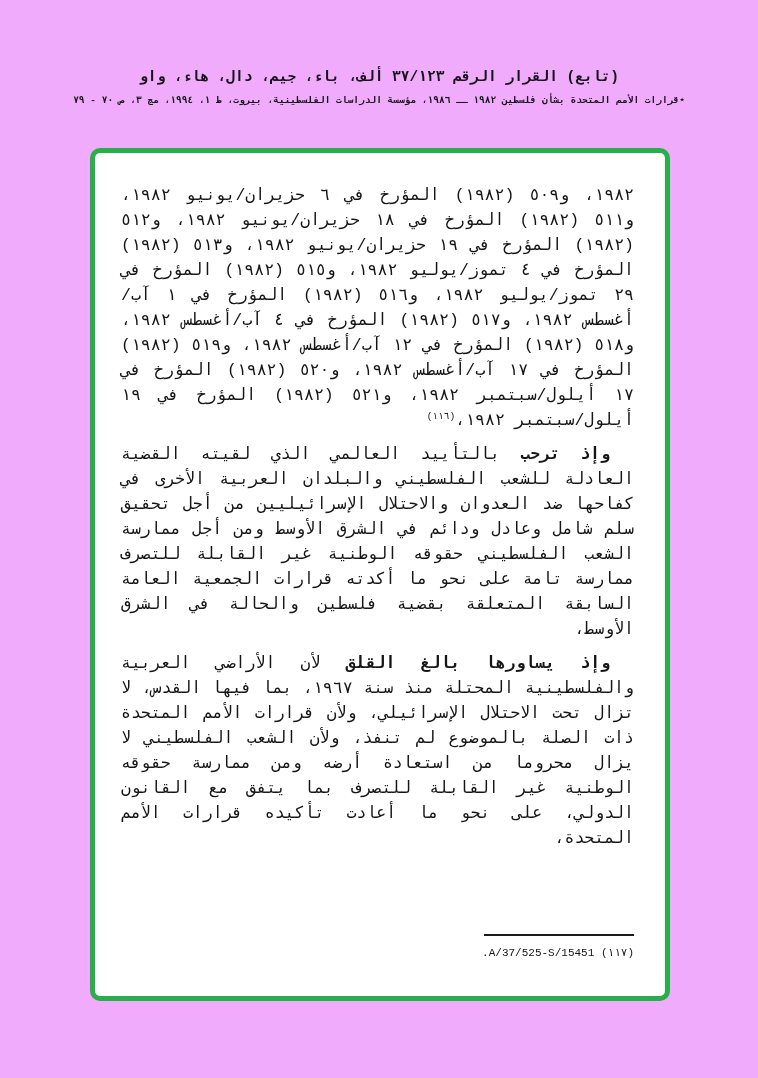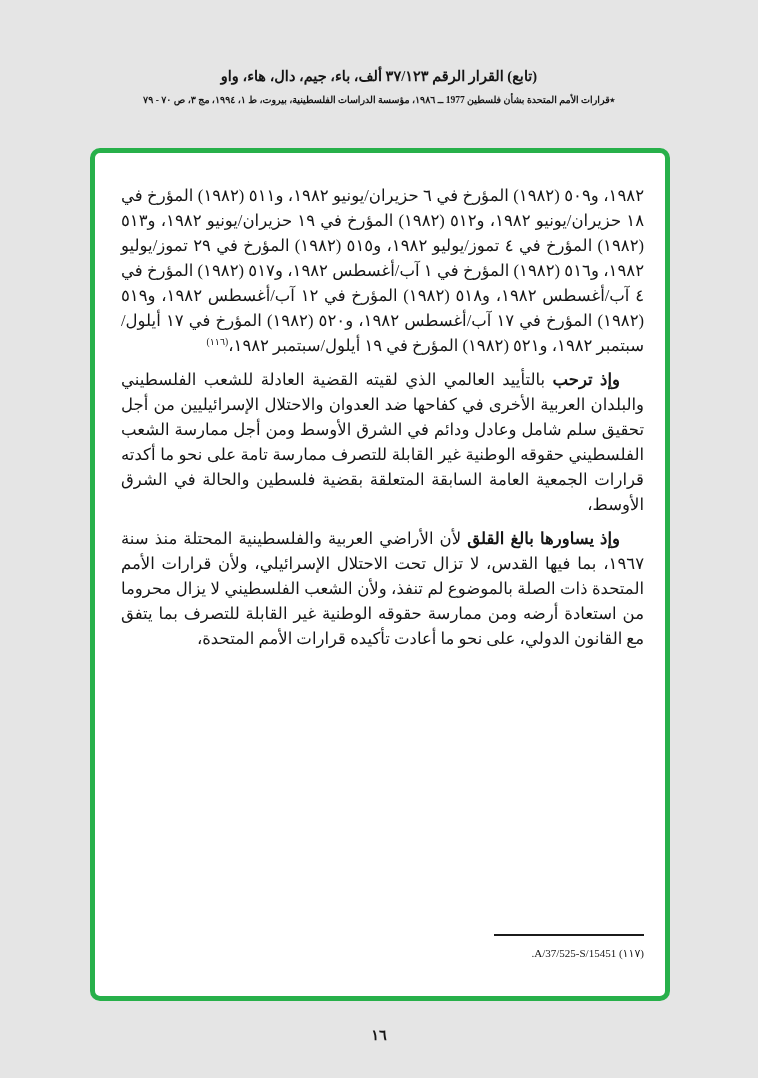--- a/index.html
+++ b/index.html
@@ -1,27 +1,27 @@
 <!DOCTYPE html>
 <html lang="ar"><head>
 <meta charset="utf-8">
 <style>
   html,body{margin:0;padding:0;background:#ffffff;}
   .page{
-    position:relative;width:758px;height:1078px;margin:0 auto;background:#e5e5e5;
+    position:relative;width:758px;height:1078px;margin:0 auto;background:#f0abfc;
     overflow:hidden;direction:rtl;color:#151515;
-    font-family:Liberation Serif, serif;
+    font-family:Liberation Mono, monospace;
   }
   .page-header{position:absolute;top:68px;left:0;right:0;text-align:center;}
   .doc-title{font-size:14.5px;font-weight:700;letter-spacing:.2px;}
   .doc-source{font-size:9.5px;font-weight:700;margin-top:9px;white-space:nowrap;}
   .green-frame{
     position:absolute;top:148px;right:88px;width:580px;height:853px;
     border:5px solid #27b04a;border-radius:10px;background:#ffffff;
-    display:flex;flex-direction:column;padding:30px 21px 30px 26px;box-sizing:border-box;
+    display:flex;flex-direction:column;padding:30px 31px 30px 26px;box-sizing:border-box;
   }
   .body-text{font-size:16.5px;line-height:25px;text-align:justify;}
   p.para{margin:0 0 9px 0;}
   p.para.indent{text-indent:24px;}
   p.para strong{font-weight:700;}
   sup.fnref{font-size:9.5px;line-height:0;vertical-align:super;}
   .footnote-area{margin-top:auto;}
   .footnote-rule{width:150px;border-top:2px solid #1b1b1b;margin-bottom:9px;}
   .footnotes{width:240px;font-size:11px;line-height:17px;text-align:justify;}
   .footnote{margin-bottom:4px;padding-right:30px;text-indent:-30px;}
@@ -29,32 +29,31 @@
   .fnsuffix{text-indent:0;margin-right:8px;}
   .page-number{position:absolute;bottom:34px;left:0;right:0;text-align:center;font-weight:700;font-size:14.5px;}
 </style>
 </head>
 <body>
 
 <div class="page">
 
   <header class="page-header">
     <div class="doc-title">(تابع) القرار الرقم ٣٧/١٢٣ ألف، باء، جيم، دال، هاء، واو</div>
-    <div class="doc-source">٭قرارات الأمم المتحدة بشأن فلسطين 1977 ــ ١٩٨٦، مؤسسة الدراسات الفلسطينية، بيروت، ط ١، ١٩٩٤، مج ٣، ص ٧٠ - ٧٩</div>
+    <div class="doc-source">٭قرارات الأمم المتحدة بشأن فلسطين ١٩٨٢ ــ ١٩٨٦، مؤسسة الدراسات الفلسطينية، بيروت، ط ١، ١٩٩٤، مج ٣، ص ٧٠ - ٧٩</div>
   </header>
 
   <div class="green-frame" style="border-color: rgb(39, 176, 74);">
     <div class="body-text">
         <p class="para">١٩٨٢، و٥٠٩ (١٩٨٢) المؤرخ في ٦ حزيران/يونيو ١٩٨٢، و٥١١ (١٩٨٢) المؤرخ في ١٨ حزيران/يونيو ١٩٨٢، و٥١٢ (١٩٨٢) المؤرخ في ١٩ حزيران/يونيو ١٩٨٢، و٥١٣ (١٩٨٢) المؤرخ في ٤ تموز/يوليو ١٩٨٢، و٥١٥ (١٩٨٢) المؤرخ في ٢٩ تموز/يوليو ١٩٨٢، و٥١٦ (١٩٨٢) المؤرخ في ١ آب/أغسطس ١٩٨٢، و٥١٧ (١٩٨٢) المؤرخ في ٤ آب/أغسطس ١٩٨٢، و٥١٨ (١٩٨٢) المؤرخ في ١٢ آب/أغسطس ١٩٨٢، و٥١٩ (١٩٨٢) المؤرخ في ١٧ آب/أغسطس ١٩٨٢، و٥٢٠ (١٩٨٢) المؤرخ في ١٧ أيلول/سبتمبر ١٩٨٢، و٥٢١ (١٩٨٢) المؤرخ في ١٩ أيلول/سبتمبر ١٩٨٢،<sup class="fnref">(١١٦)</sup></p>
         <p class="para indent"><strong>وإذ ترحب</strong> بالتأييد العالمي الذي لقيته القضية العادلة للشعب الفلسطيني والبلدان العربية الأخرى في كفاحها ضد العدوان والاحتلال الإسرائيليين من أجل تحقيق سلم شامل وعادل ودائم في الشرق الأوسط ومن أجل ممارسة الشعب الفلسطيني حقوقه الوطنية غير القابلة للتصرف ممارسة تامة على نحو ما أكدته قرارات الجمعية العامة السابقة المتعلقة بقضية فلسطين والحالة في الشرق الأوسط،</p>
         <p class="para indent"><strong>وإذ يساورها بالغ القلق</strong> لأن الأراضي العربية والفلسطينية المحتلة منذ سنة ١٩٦٧، بما فيها القدس، لا تزال تحت الاحتلال الإسرائيلي، ولأن قرارات الأمم المتحدة ذات الصلة بالموضوع لم تنفذ، ولأن الشعب الفلسطيني لا يزال محروما من استعادة أرضه ومن ممارسة حقوقه الوطنية غير القابلة للتصرف بما يتفق مع القانون الدولي، على نحو ما أعادت تأكيده قرارات الأمم المتحدة،</p>
       </div>
     <div class="footnote-area">
       <div class="footnote-rule"></div>
       <div class="footnotes">
           <div class="footnote"><span class="fnmark">(١١٧) </span>A/37/525-S/15451.</div>
         </div>
     </div>
   </div>
 
-  <div class="page-number">١٦</div>
 
 </div>
 
 </body></html>

